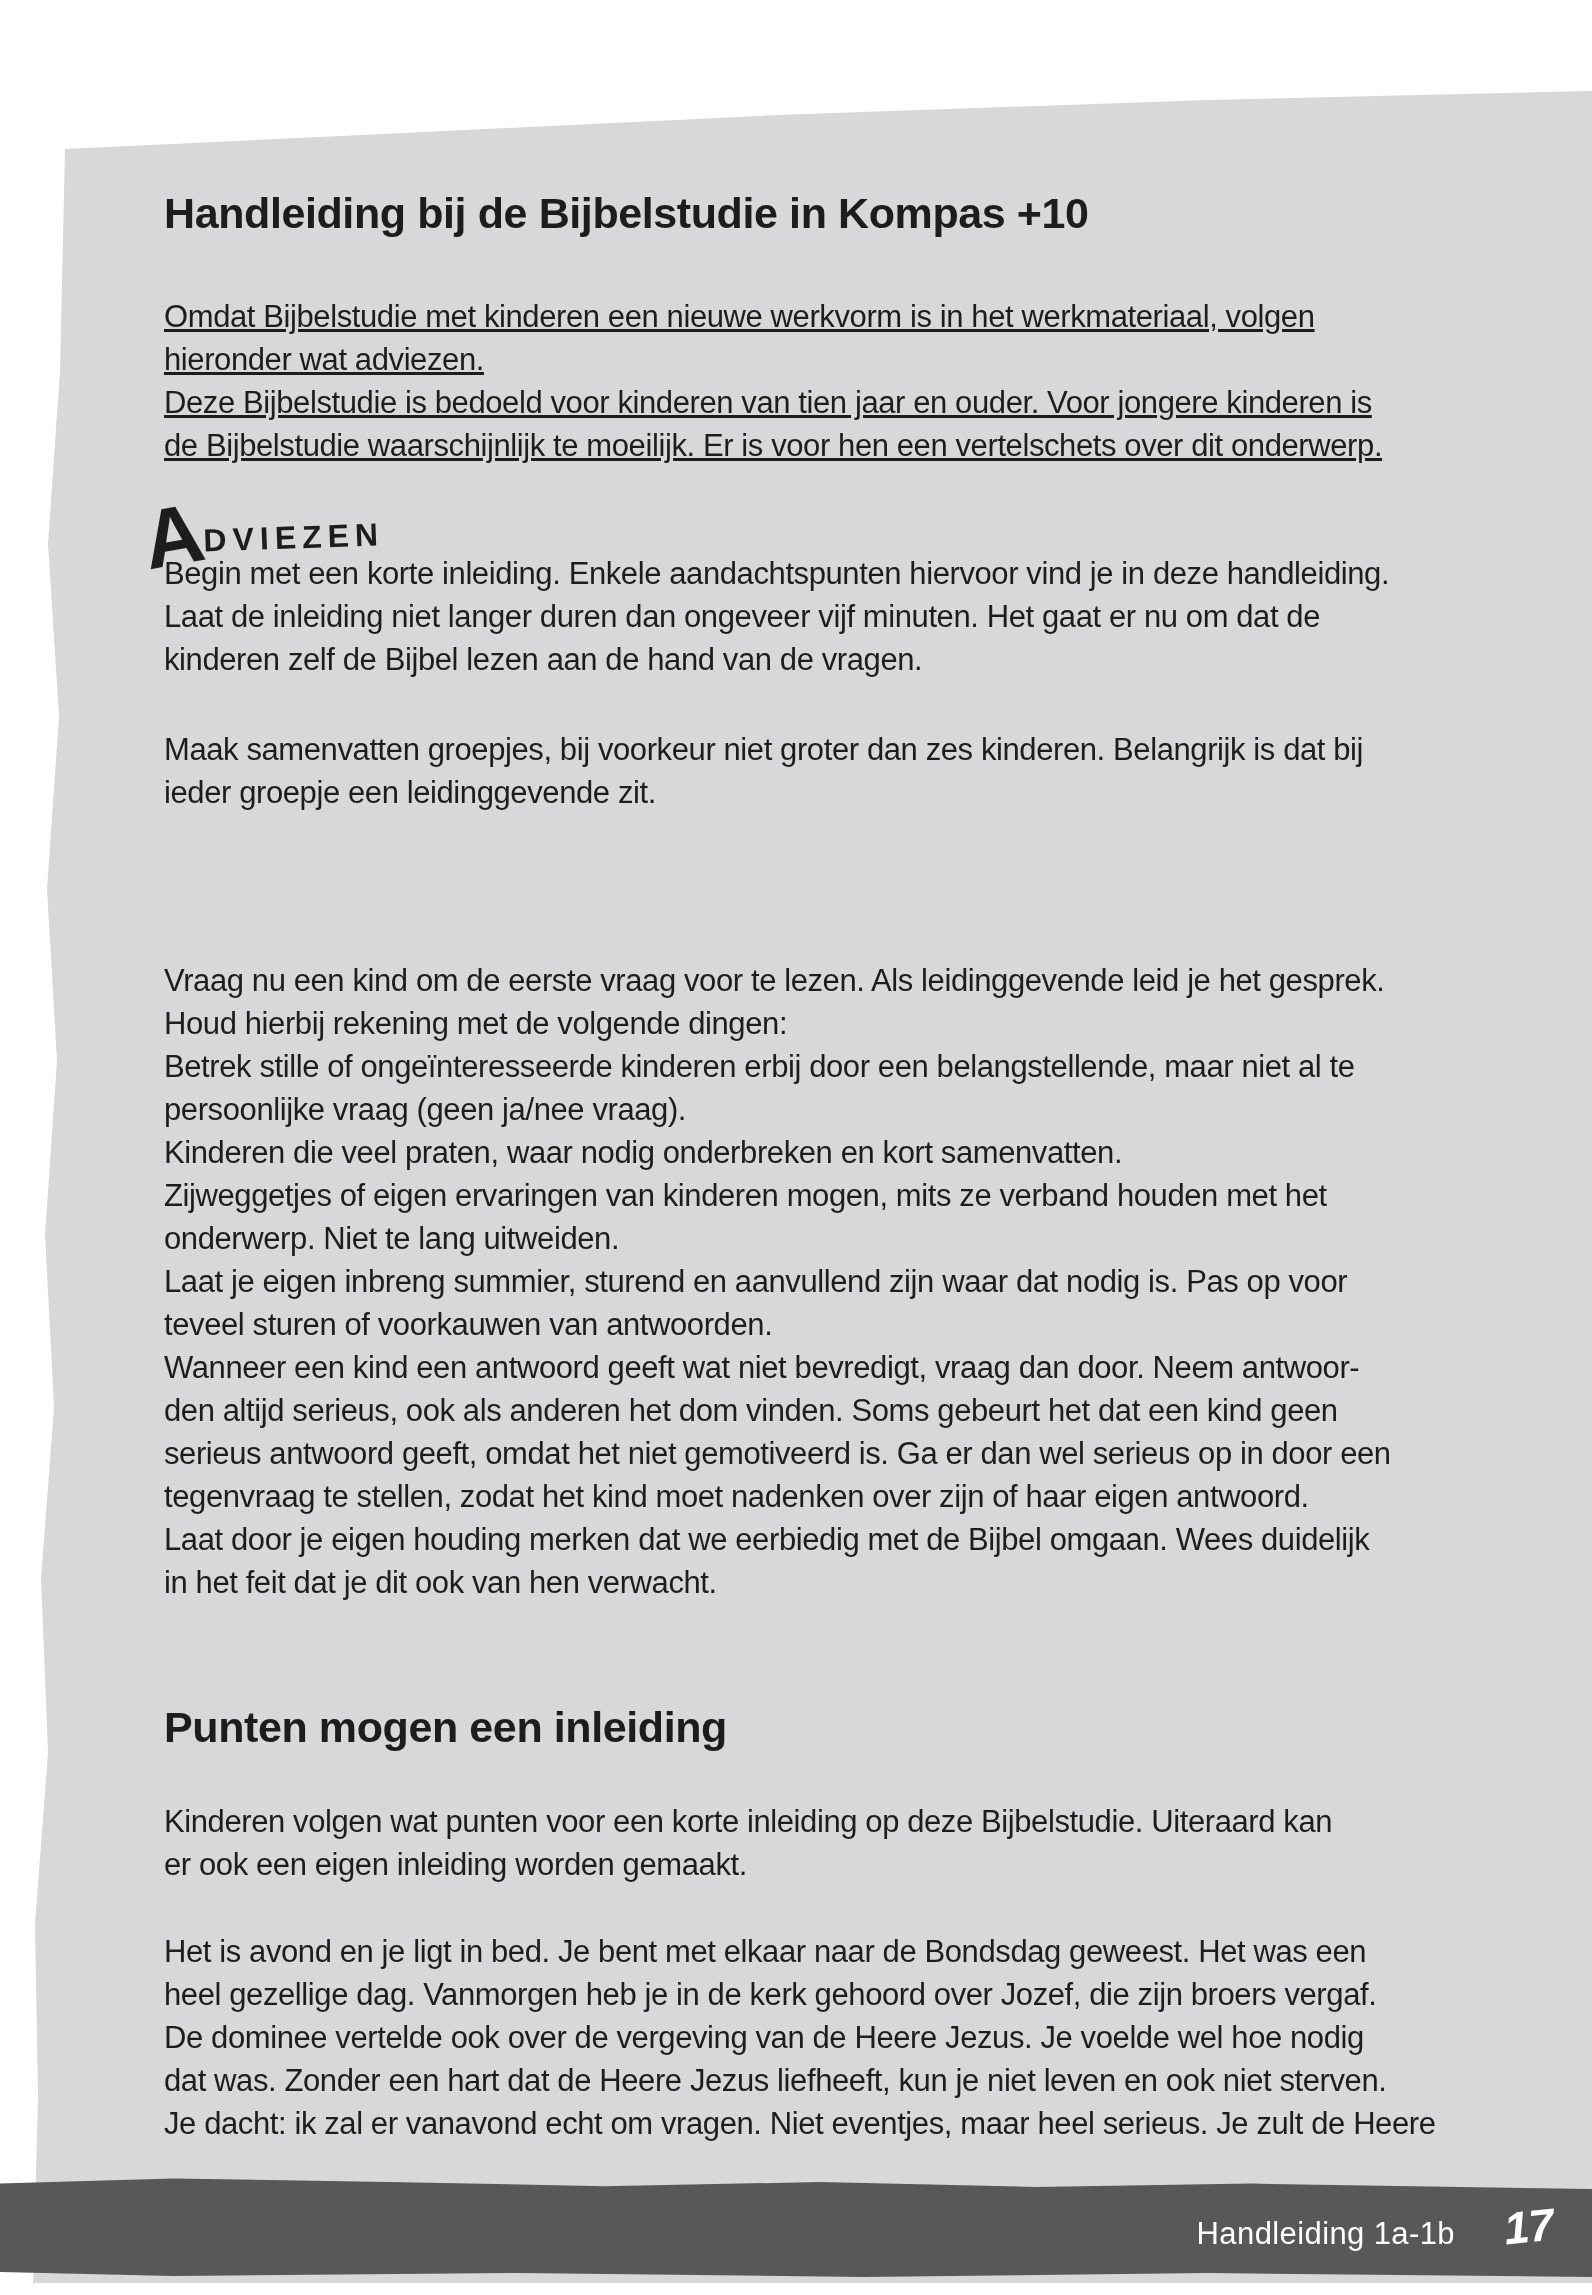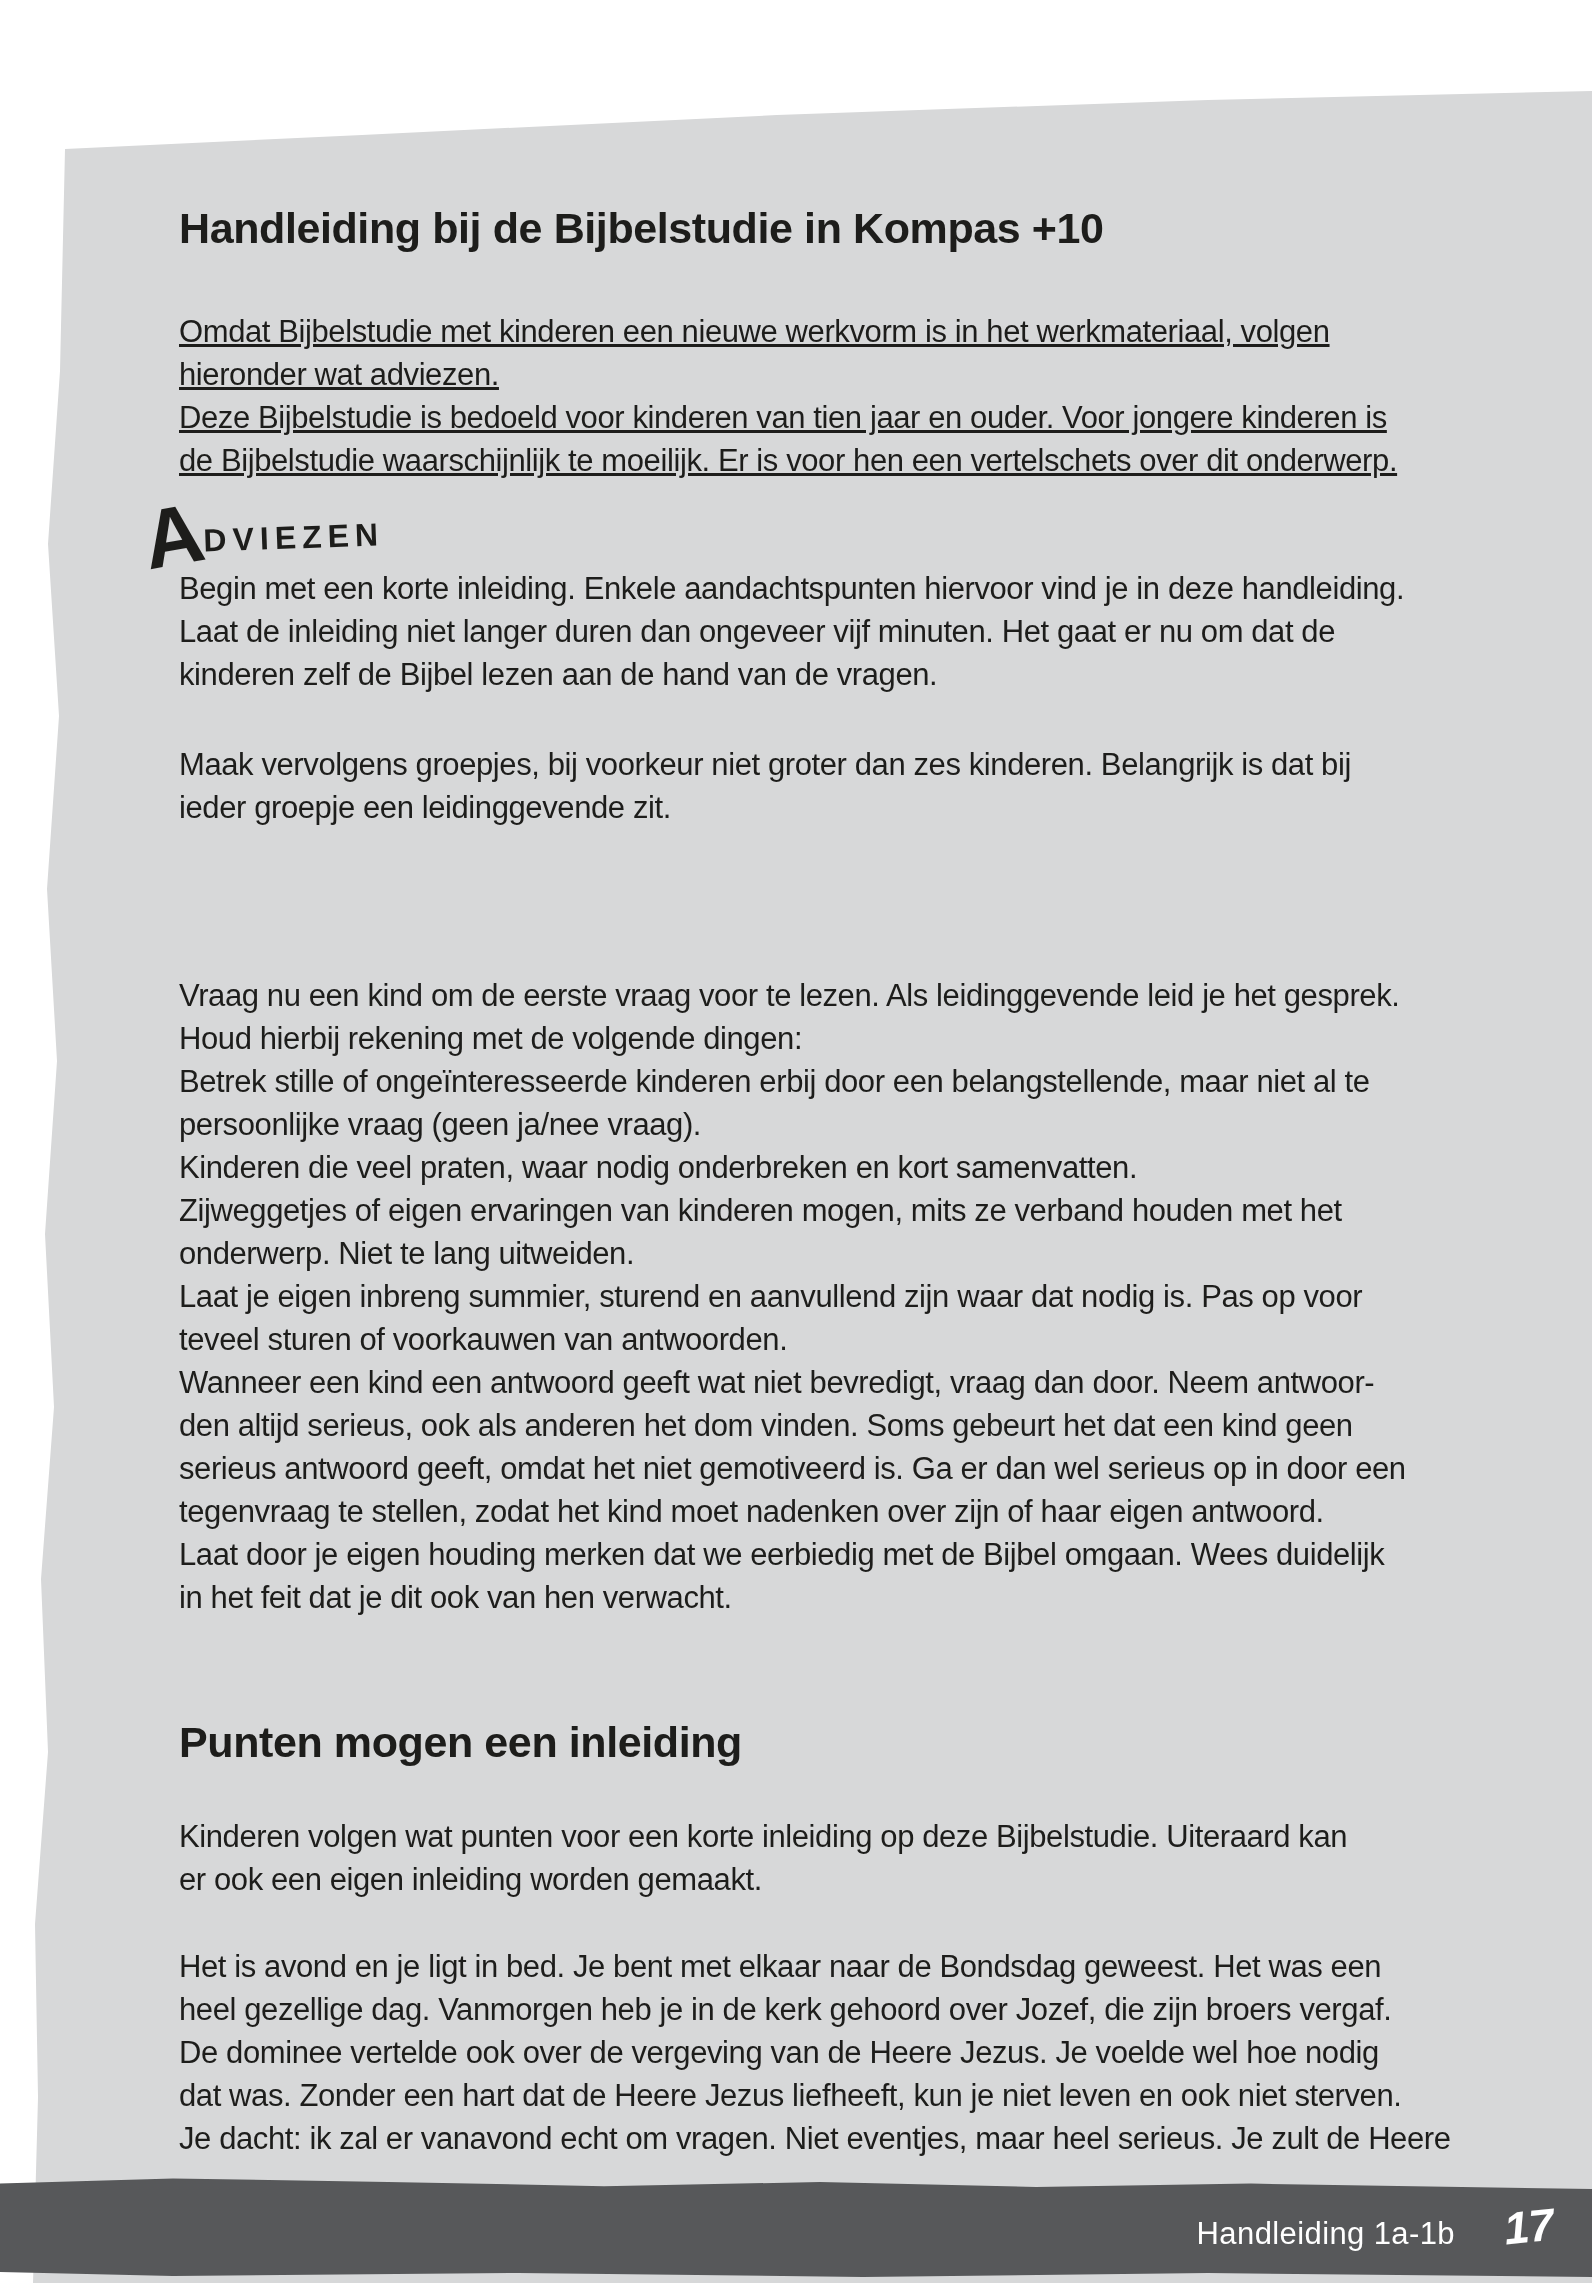--- a/index.html
+++ b/index.html
@@ -16,21 +16,21 @@
     position:absolute;inset:0;
     background:var(--page_bg,#d7d8d9);
     clip-path:polygon(
       65px 149px, 362px 135px, 777px 115px, 1208px 100px, 1592px 91px,
       1592px 2283px, 33px 2283px,
       38px 2097px, 35px 1924px, 48px 1752px, 41px 1579px, 54px 1407px,
       45px 1234px, 57px 1061px, 47px 889px, 59px 716px, 48px 544px,
       60px 371px
     );
   }
-  h1,h2,p{margin:15px;}
+  h1,h2,p{margin:0;}
   .page-title{
     position:absolute;left:164px;top:190px;
     font-size:43px;font-weight:bold;letter-spacing:-0.4px;line-height:1.1;
   }
   .section-title{
     position:absolute;left:164px;top:1704px;
     font-size:43px;font-weight:bold;letter-spacing:-0.4px;line-height:1.1;
   }
   .body-par{
     position:absolute;left:164px;
@@ -99,21 +99,21 @@
 de Bijbelstudie waarschijnlijk te moeilijk. Er is voor hen een vertelschets over dit onderwerp.</p>
 
     <div class="adv-heading">
       <span class="adv-initial">A</span><span class="adv-rest">dviezen</span>
     </div>
 
     <p class="body-par p-adv1">Begin met een korte inleiding. Enkele aandachtspunten hiervoor vind je in deze handleiding.
 Laat de inleiding niet langer duren dan ongeveer vijf minuten. Het gaat er nu om dat de
 kinderen zelf de Bijbel lezen aan de hand van de vragen.</p>
 
-    <p class="body-par p-adv2">Maak vervolgens groepjes, bij voorkeur niet groter dan zes kinderen. Belangrijk is dat bij
+    <p class="body-par p-adv2">Maak samenvatten groepjes, bij voorkeur niet groter dan zes kinderen. Belangrijk is dat bij
 ieder groepje een leidinggevende zit.</p>
 
 
     <p class="body-par p-adv4">Vraag nu een kind om de eerste vraag voor te lezen. Als leidinggevende leid je het gesprek.
 Houd hierbij rekening met de volgende dingen:
 Betrek stille of ongeïnteresseerde kinderen erbij door een belangstellende, maar niet al te
 persoonlijke vraag (geen ja/nee vraag).
 Kinderen die veel praten, waar nodig onderbreken en kort samenvatten.
 Zijweggetjes of eigen ervaringen van kinderen mogen, mits ze verband houden met het
 onderwerp. Niet te lang uitweiden.

